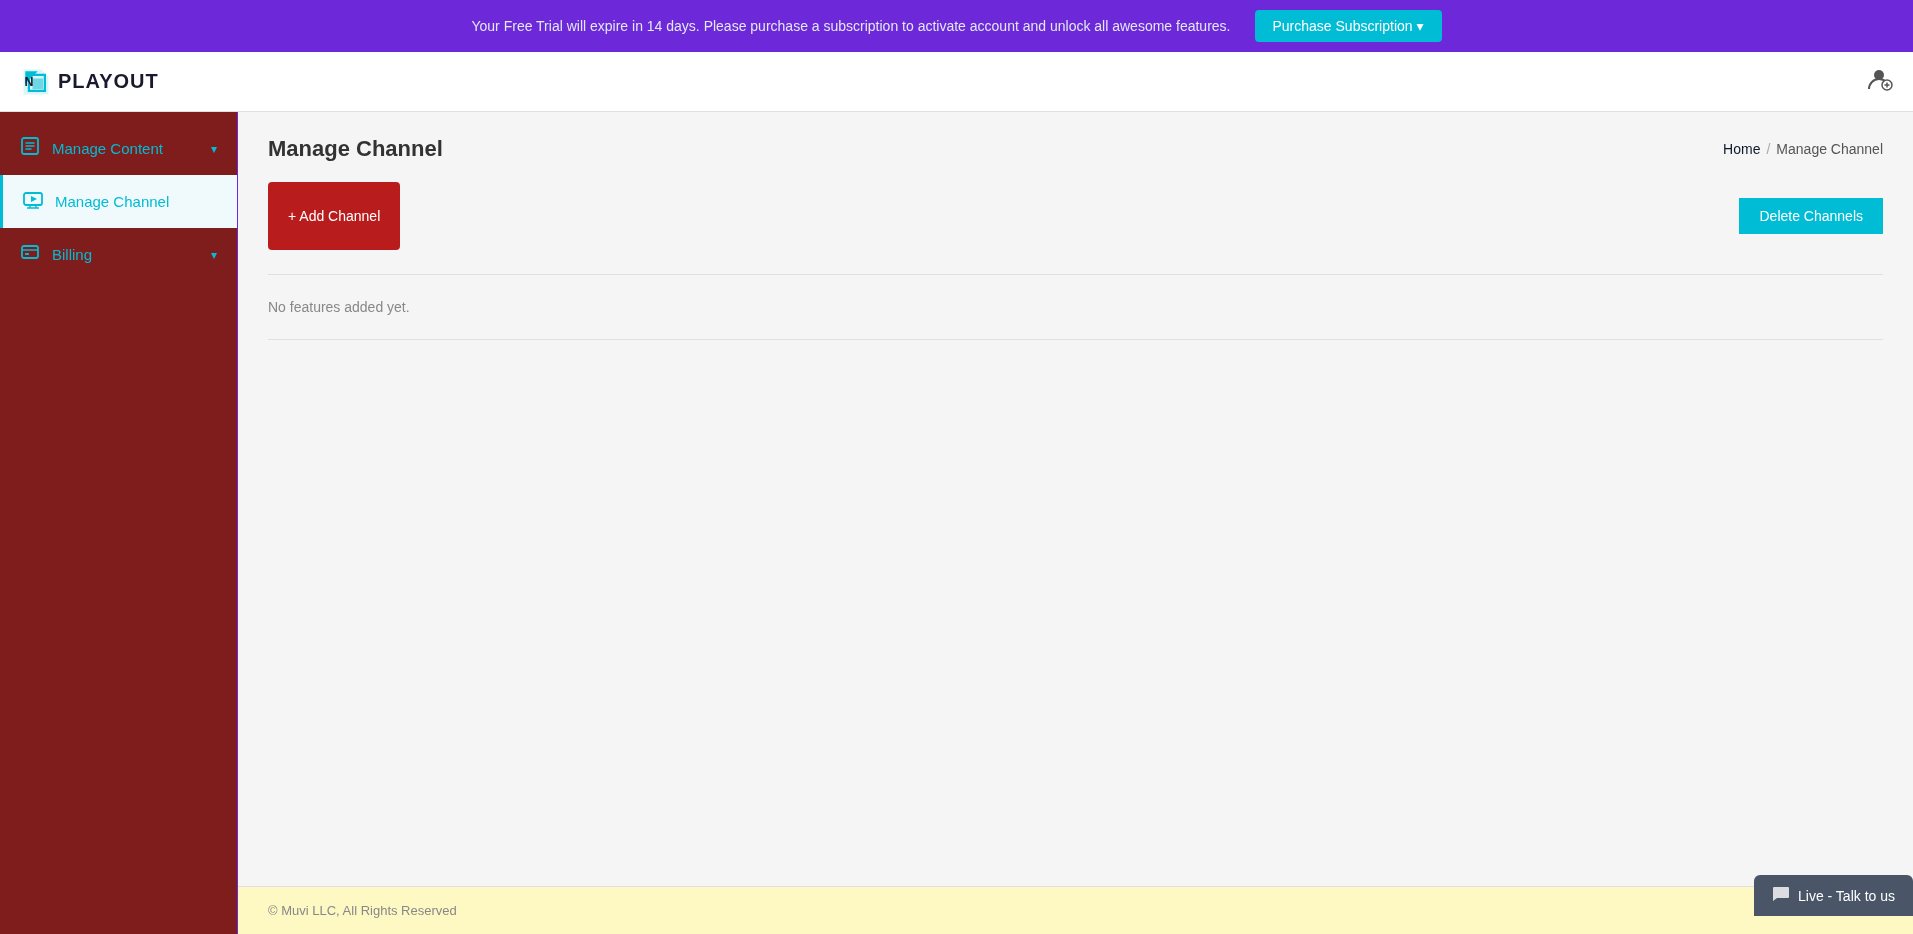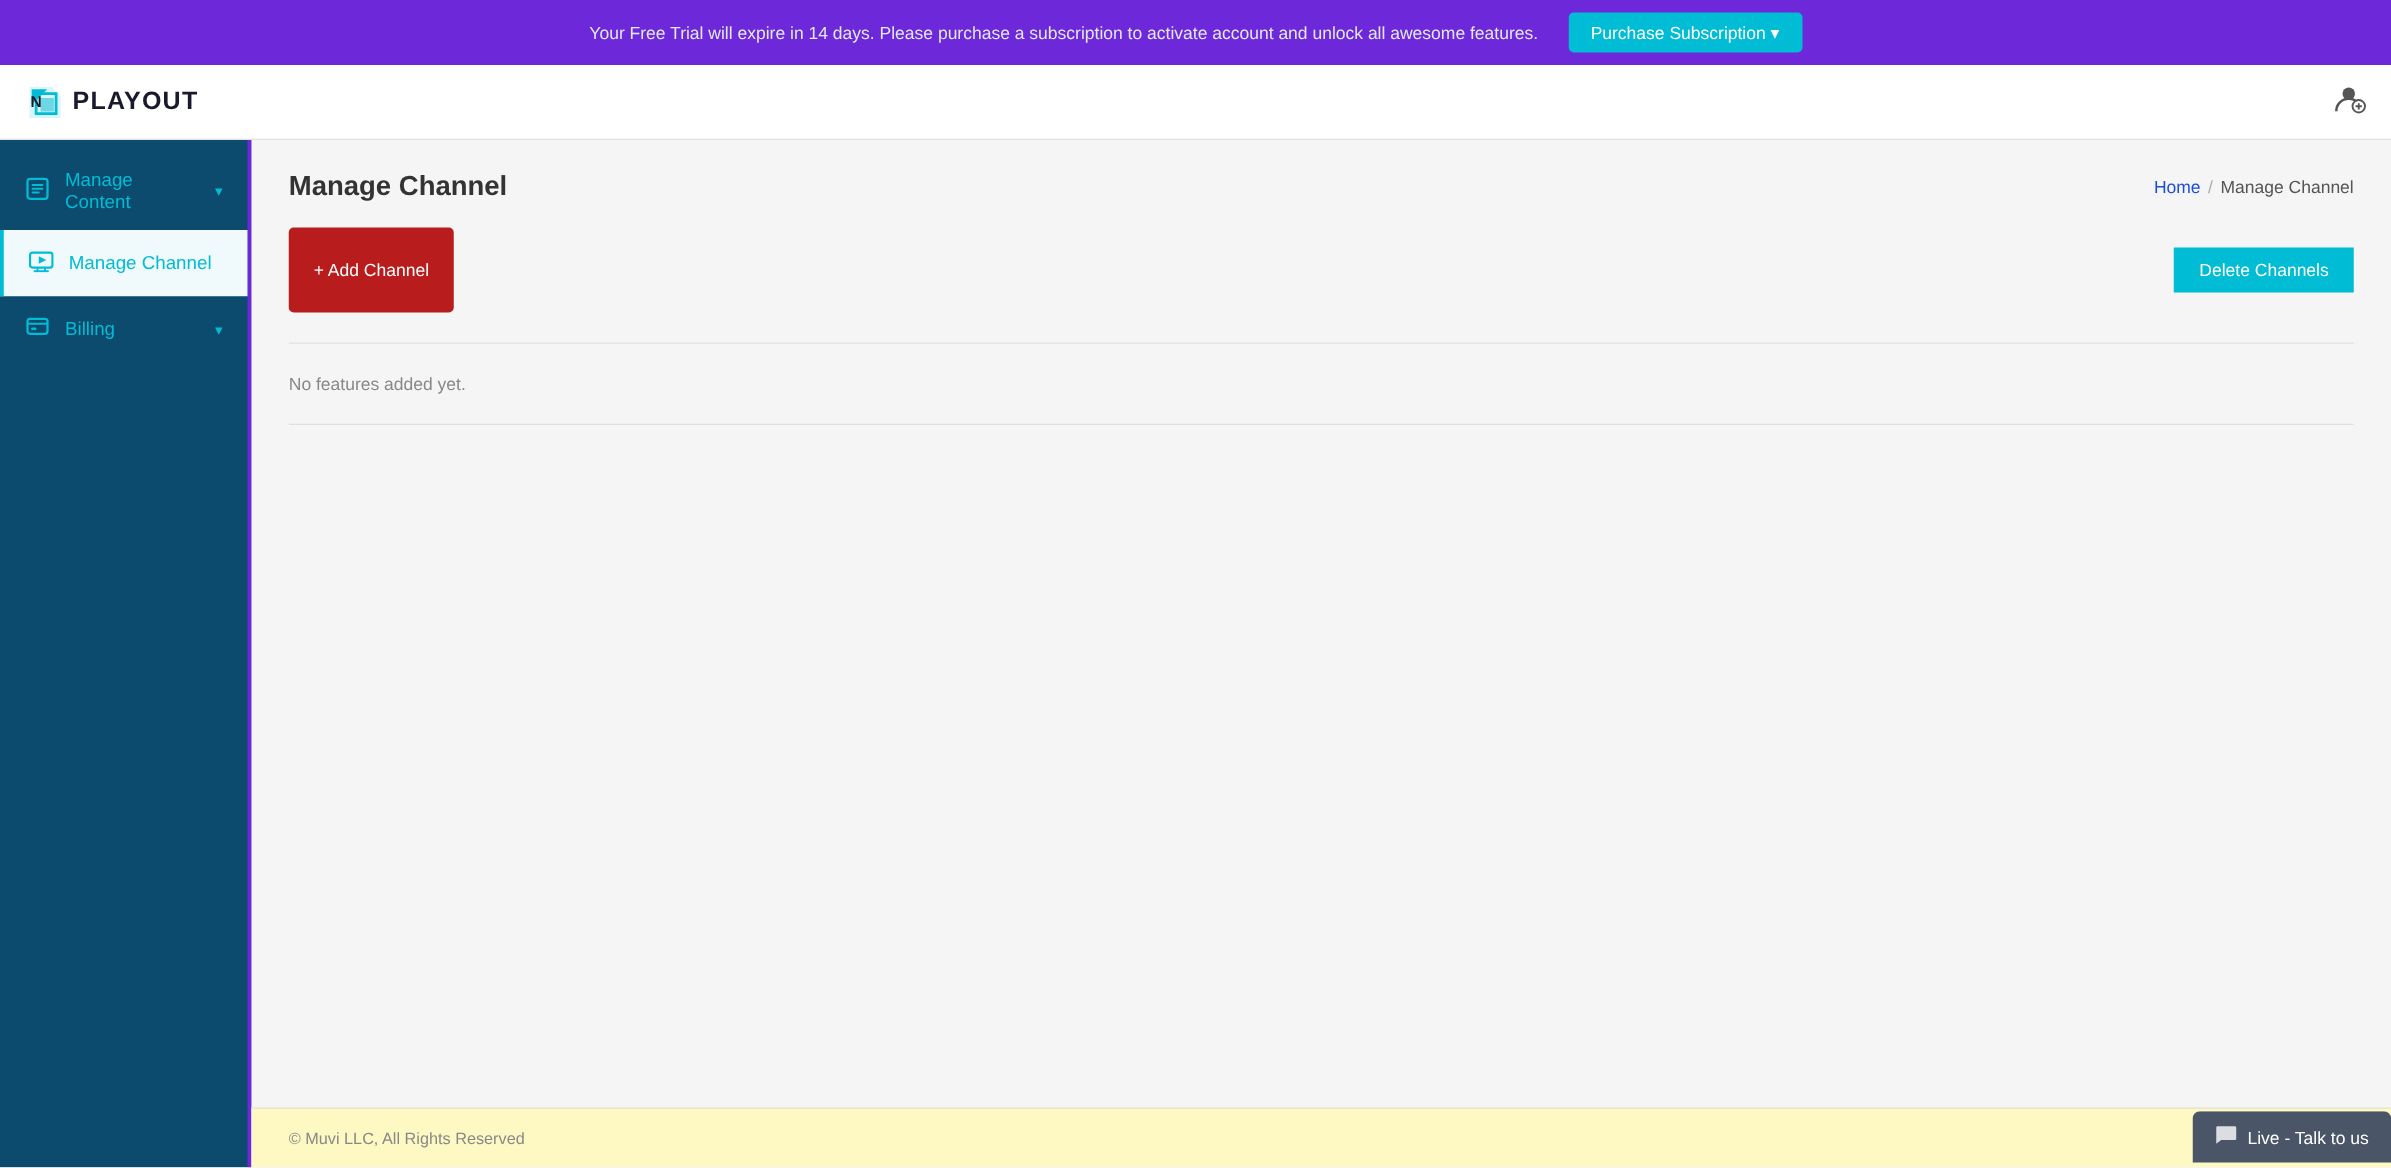--- a/index.html
+++ b/index.html
@@ -64,23 +64,23 @@
 
     
     .main-layout {
       display: flex;
       flex: 1;
       overflow: hidden;
     }
 
     
     .sidebar {
-      width: 201px;
-      background: #0c4a6e;
-      border-right: 3px solid #6d28d9;
+      width: 238px;
+      background: #7f1d1d;
+      border-right: 1px solid #6d28d9;
       padding-top: 10px;
       flex-shrink: 0;
     }
     .sidebar-item {
       display: flex;
       align-items: center;
       padding: 14px 20px;
       cursor: pointer;
       color: #00bcd4;
       font-size: 15px;
@@ -119,21 +119,21 @@
       font-weight: 600;
       color: #333;
     }
     .breadcrumb {
       font-size: 14px;
       color: #777;
       display: flex;
       gap: 6px;
       align-items: center;
     }
-    .breadcrumb a { color: #1d4ed8; text-decoration: none; }
+    .breadcrumb a { color: #0f172a; text-decoration: none; }
     .breadcrumb .sep { color: #aaa; }
     .breadcrumb .current { color: #555; }
 
     
     .action-bar {
       display: flex;
       justify-content: space-between;
       align-items: center;
       margin-bottom: 24px;
     }
@@ -174,21 +174,21 @@
       border-top: 1px solid #e0e0e0;
       padding: 16px 30px;
       font-size: 13px;
       color: #888;
       margin-top: auto;
     }
 
     
     .live-chat-btn {
       position: fixed;
-      bottom: 4px;
+      bottom: 18px;
       right: 0;
       background: #4a5568;
       color: #fff;
       border: none;
       border-radius: 6px 6px 0 0;
       padding: 10px 18px;
       font-size: 14px;
       cursor: pointer;
       display: flex;
       align-items: center;

